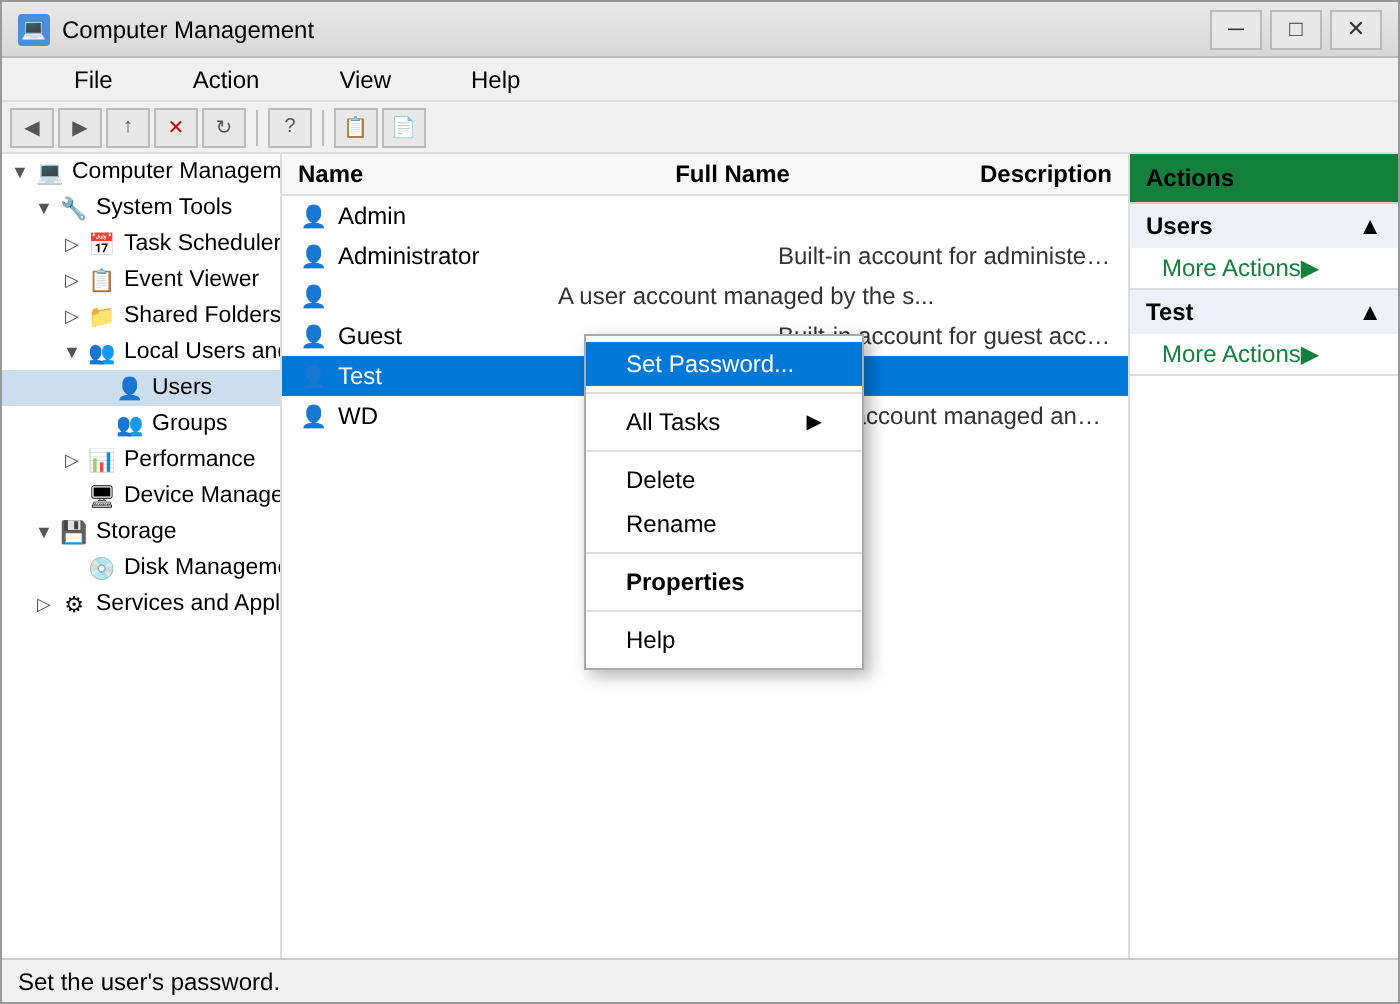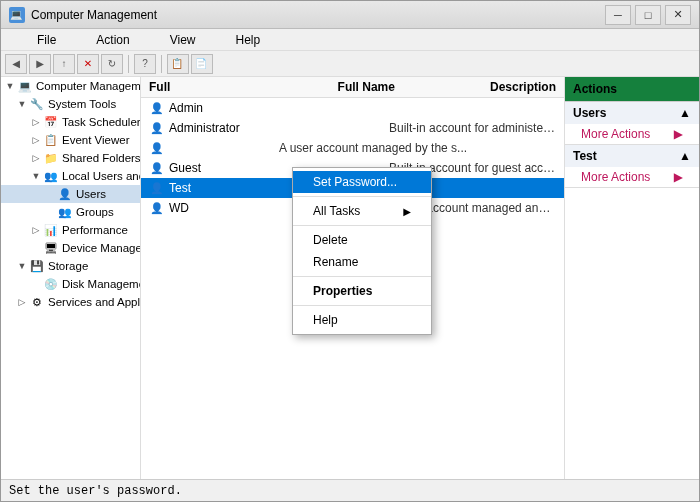--- a/index.html
+++ b/index.html
@@ -222,25 +222,24 @@
       font-size: 12px;
       font-weight: 600;
       display: flex;
       align-items: center;
       justify-content: space-between;
       cursor: pointer;
     }
     .actions-link {
       padding: 3px 16px;
       font-size: 12px;
-      color: #be185d;
-      cursor: pointer;
-      display: flex;
-      align-items: center;
-      justify-content: space-between;
+      color: #15803d;
+      cursor: pointer;
+      display: flex;
+      align-items: center;
     }
 
     
     .context-menu {
       position: absolute;
       top: 90px;
       left: 151px;
       background: #fff;
       border: 1px solid #aaa;
       box-shadow: 3px 3px 8px rgba(0,0,0,0.3);
@@ -269,21 +268,20 @@
     
     .status-bar {
       height: 22px;
       background: #f0f0f0;
       border-top: 1px solid #ccc;
       display: flex;
       align-items: center;
       padding: 0 8px;
       font-size: 12px;
       flex-shrink: 0;
-      font-family: Liberation Mono, monospace;
     }
   </style>
 </head>
 <body>
 
 <div class="window">
 
   <div class="title-bar">
     <div class="title-bar-icon">💻</div>
     <span class="title-bar-text">Computer Management</span>
@@ -380,21 +378,21 @@
       <div class="tree-item" style="padding-left:14px;">
         <span class="expand-btn">▷</span>
         <span class="tree-icon">⚙</span>
         <span class="tree-label">Services and Applications</span>
       </div>
     </div>
 
     <div class="content-panel">
 
       <div class="content-header">
-        <span style="width:120px;">Full</span>
+        <span style="width:120px;">Name</span>
         <span style="width:80px;">Full Name</span>
         <span>Description</span>
       </div>
 
       <div class="user-list">
         <div class="user-row">
           <span class="user-icon">👤</span>
           <span class="user-name">Admin</span>
           <span class="user-fullname"></span>
           <span class="user-desc"></span>

